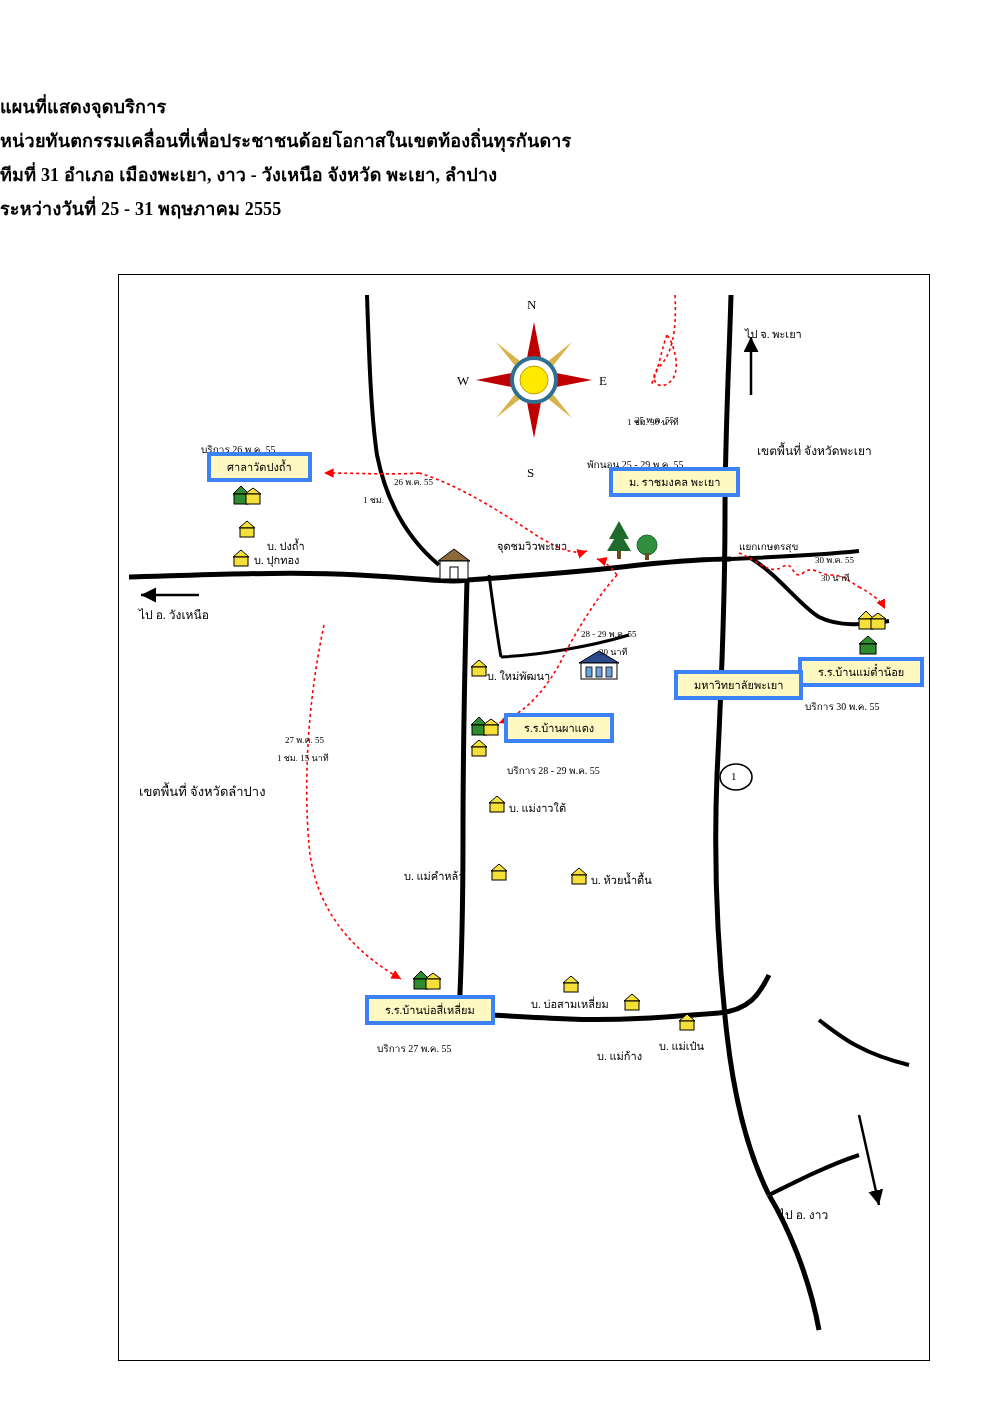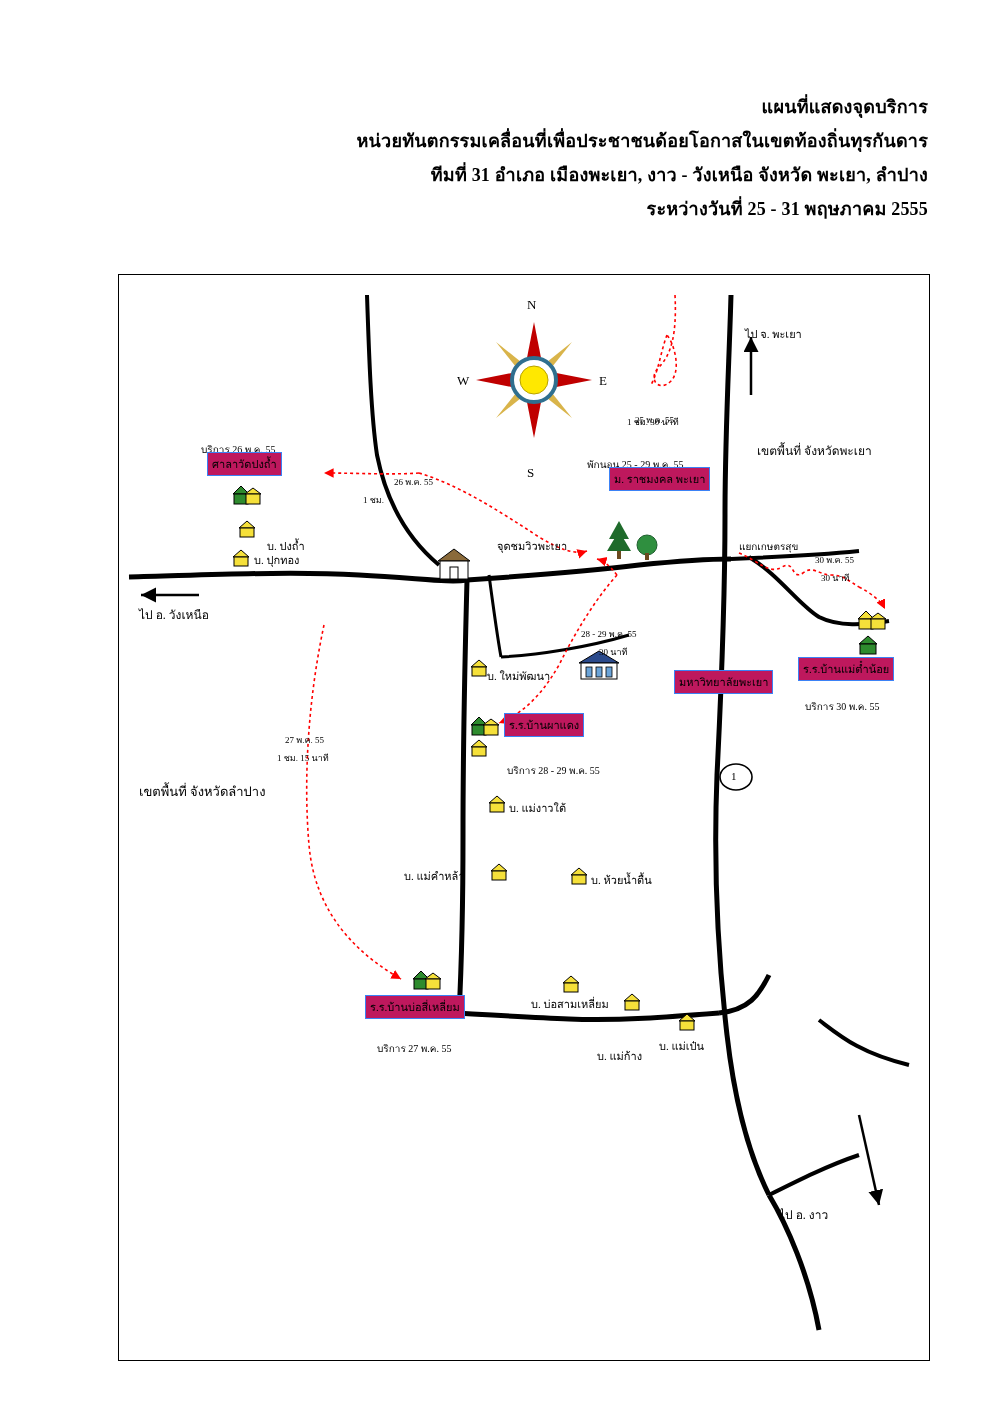--- a/index.html
+++ b/index.html
@@ -5,39 +5,39 @@
   html,body{margin:0;padding:0;}
   body{
     width:1000px;height:1413px;
     background:#ffffff;
     font-family:"Liberation Serif", serif;
     color:#000;
     position:relative;
     overflow:hidden;
   }
   .title-block{
-    position:absolute;left:0;top:90px;width:928px;text-align:right;
+    position:absolute;left:0;top:90px;width:928px;text-align:left;
   }
   .title-line{
     font-weight:bold;font-size:18px;line-height:34px;letter-spacing:0.2px;
   }
   .map-frame{
     position:absolute;left:118px;top:274px;width:810px;height:1085px;
     border:1px solid #000;background:#fff;
     overflow:hidden;
   }
   .map-svg{position:absolute;left:0;top:0;width:810px;height:1085px;}
   .lbl{
     position:absolute;font-size:11px;white-space:nowrap;font-family:"Liberation Serif", serif;
   }
   .lbl.sm{font-size:10px;margin-top:12px;}
   .lbl.xs{font-size:9px;}
   .lbl.big{font-size:13px;}
   .boxed{
-    border:1px solid #3b82f6;background:#be185d;padding:2px 4px;font-size:11px;
+    border:4px solid #3b82f6;background:#fef9c3;padding:2px 16px;font-size:11px;
   }
   .house-icon{position:absolute;}
   svg{overflow:visible;}
 </style>
 </head>
 <body>
 
 <div class="title-block">
   <div class="title-line">แผนที่แสดงจุดบริการ</div>
   <div class="title-line">หน่วยทันตกรรมเคลื่อนที่เพื่อประชาชนด้อยโอกาสในเขตท้องถิ่นทุรกันดาร</div>

